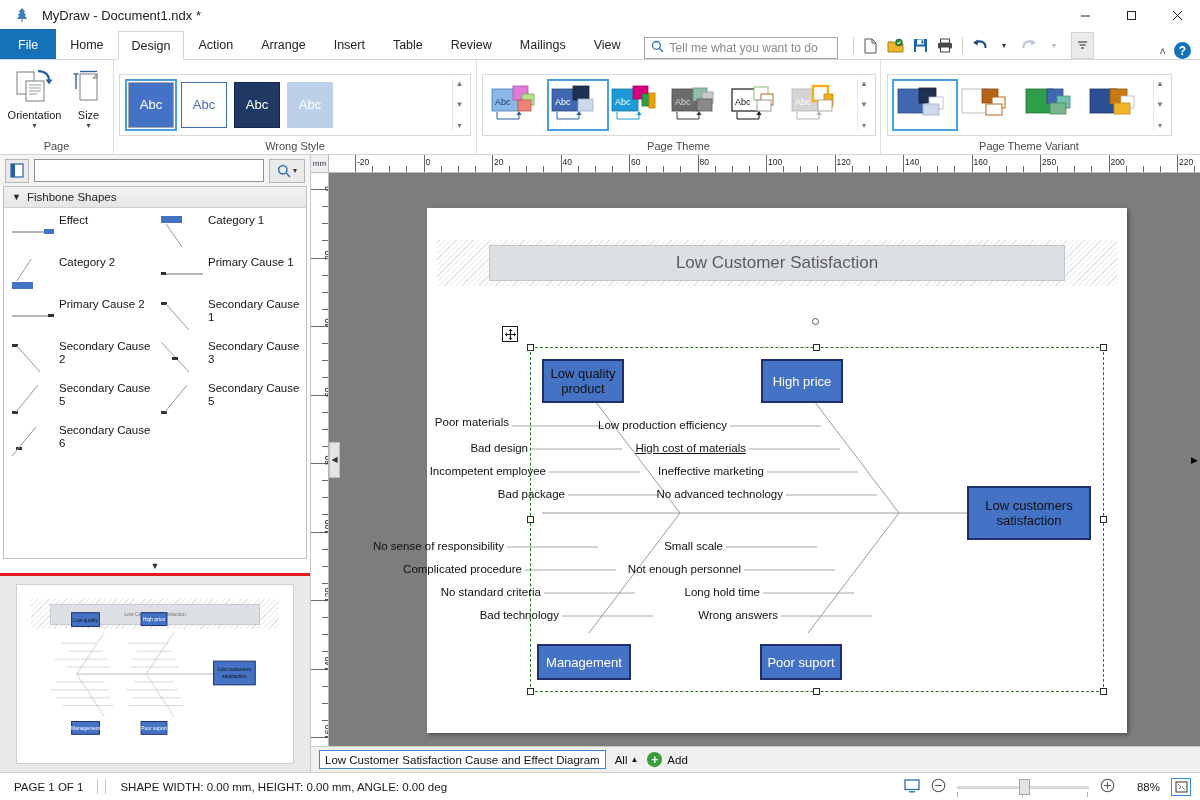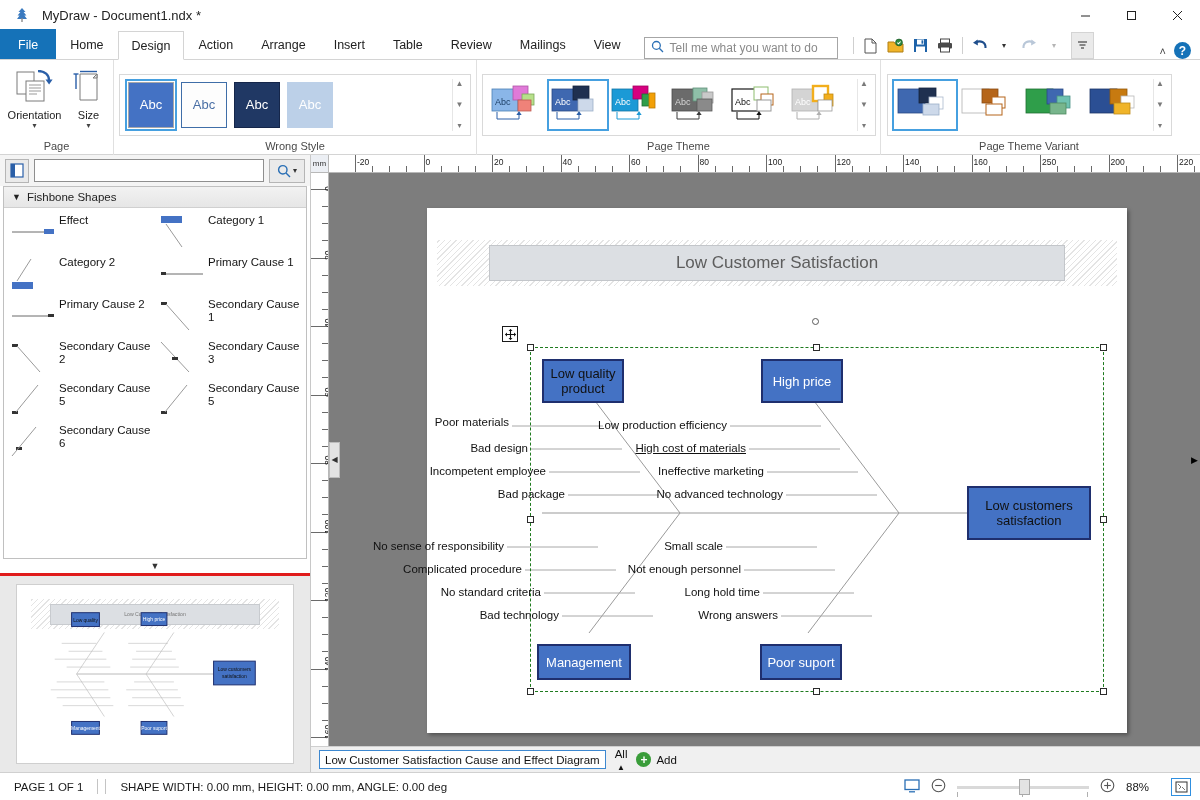--- a/index.html
+++ b/index.html
@@ -92,35 +92,35 @@
   .vticklbl { position:absolute; font-size:8.5px; color:#222; transform:rotate(-90deg); transform-origin:left top; white-space:nowrap; }
   .canvas-scroll { flex:1; background:#7d7d7d; position:relative; overflow:hidden; display:flex; align-items:flex-start; justify-content:center; }
   .page { position:absolute; left:98px; top:35px; width:700px; height:525px; background:#fff; box-shadow:2px 2px 4px rgba(0,0,0,.35); }
 
   .collapse-arrow-l { position:absolute; left:0; top:50%; width:11px; height:36px; margin-top:-18px; background:#e4e4e4; border:1px solid #bdbdbd; display:flex; align-items:center; justify-content:center; font-size:8px; color:#333; z-index:5; }
   .collapse-arrow-r { position:absolute; right:0; top:50%; width:11px; height:36px; margin-top:-18px; background:#7d7d7d; display:flex; align-items:center; justify-content:center; font-size:9px; color:#000; z-index:5; }
 
   
   .pagetabs { height:26px; flex:0 0 26px; background:#f0f0f0; border-top:1px solid #cfcfcf; display:flex; align-items:center; gap:9px; padding:0 8px; }
   .pt-name { border:1px solid #3d88d0; background:#fff; height:19px; display:flex; align-items:center; padding:0 5px; font-size:11.5px; color:#111; }
-  .pt-all { font-size:11.5px; color:#111; display:flex; align-items:center; gap:3px;flex-direction:column; }
+  .pt-all { font-size:11.5px; color:#111; display:flex; align-items:center; gap:3px; }
   .pt-add { display:flex; align-items:center; gap:5px; font-size:11.5px; color:#111; }
   .plusicon { width:15px; height:15px; border-radius:50%; background:#3a9d3a; color:#fff; display:flex; align-items:center; justify-content:center; font-size:12px; font-weight:bold; line-height:1; }
 
   
   .statusbar { height:28px; flex:0 0 28px; background:#fff; border-top:1px solid #d0d0d0; display:flex; align-items:center; font-size:11.5px; color:#1a1a1a; }
   .sb-left { display:flex; align-items:center; }
   .sb-cell { padding:0 14px; }
   .sb-sep { width:1px; height:15px; background:#c4c4c4; }
   .sb-right { margin-left:auto; display:flex; align-items:center; gap:11px; padding-right:9px; }
   .zoom-slider { width:132px; height:16px; position:relative; display:flex; align-items:center; }
   .zoom-track { position:absolute; left:0; right:0; top:7px; height:3px; background:#d9d9d9; }
   .zoom-thumb { position:absolute; left:62px; top:0; width:11px; height:16px; background:#e3e3e3; border:1px solid #a8a8a8; }
   .zoom-notch { position:absolute; top:13px; width:1px; height:5px; background:#b0b0b0; }
-  .zoom-val { width:34px; }
+  .zoom-val { width:34px; text-align:right; }
   .fitbtn { width:20px; height:18px; border:1px solid #2f8fe0; display:flex; align-items:center; justify-content:center; }
 
   
   .dg-label { position:absolute; font-family:"Liberation Sans", sans-serif; font-size:11.5px; color:#111; white-space:nowrap; }
   .dg-box { position:absolute; background:#4472c4; border:2px solid #1f2f6e; display:flex; align-items:center; justify-content:center; text-align:center; line-height:15px; font-size:13px; }
   .dg-title { position:absolute; background:#dcdfe3; border:1px solid #c3c6ca; display:flex; align-items:center; justify-content:center; font-size:17px; color:#5d5d5d; }
   .hatch { position:absolute; background:
      repeating-linear-gradient(-45deg, #ffffff 0 3px, #e4e4e4 3px 4px); }
   .handle { position:absolute; width:7px; height:7px; background:#fff; border:1px solid #2b2b2b; }
   .rot-handle { position:absolute; width:7px; height:7px; border:1px solid #5a5a5a; border-radius:50%; background:#fff; }

